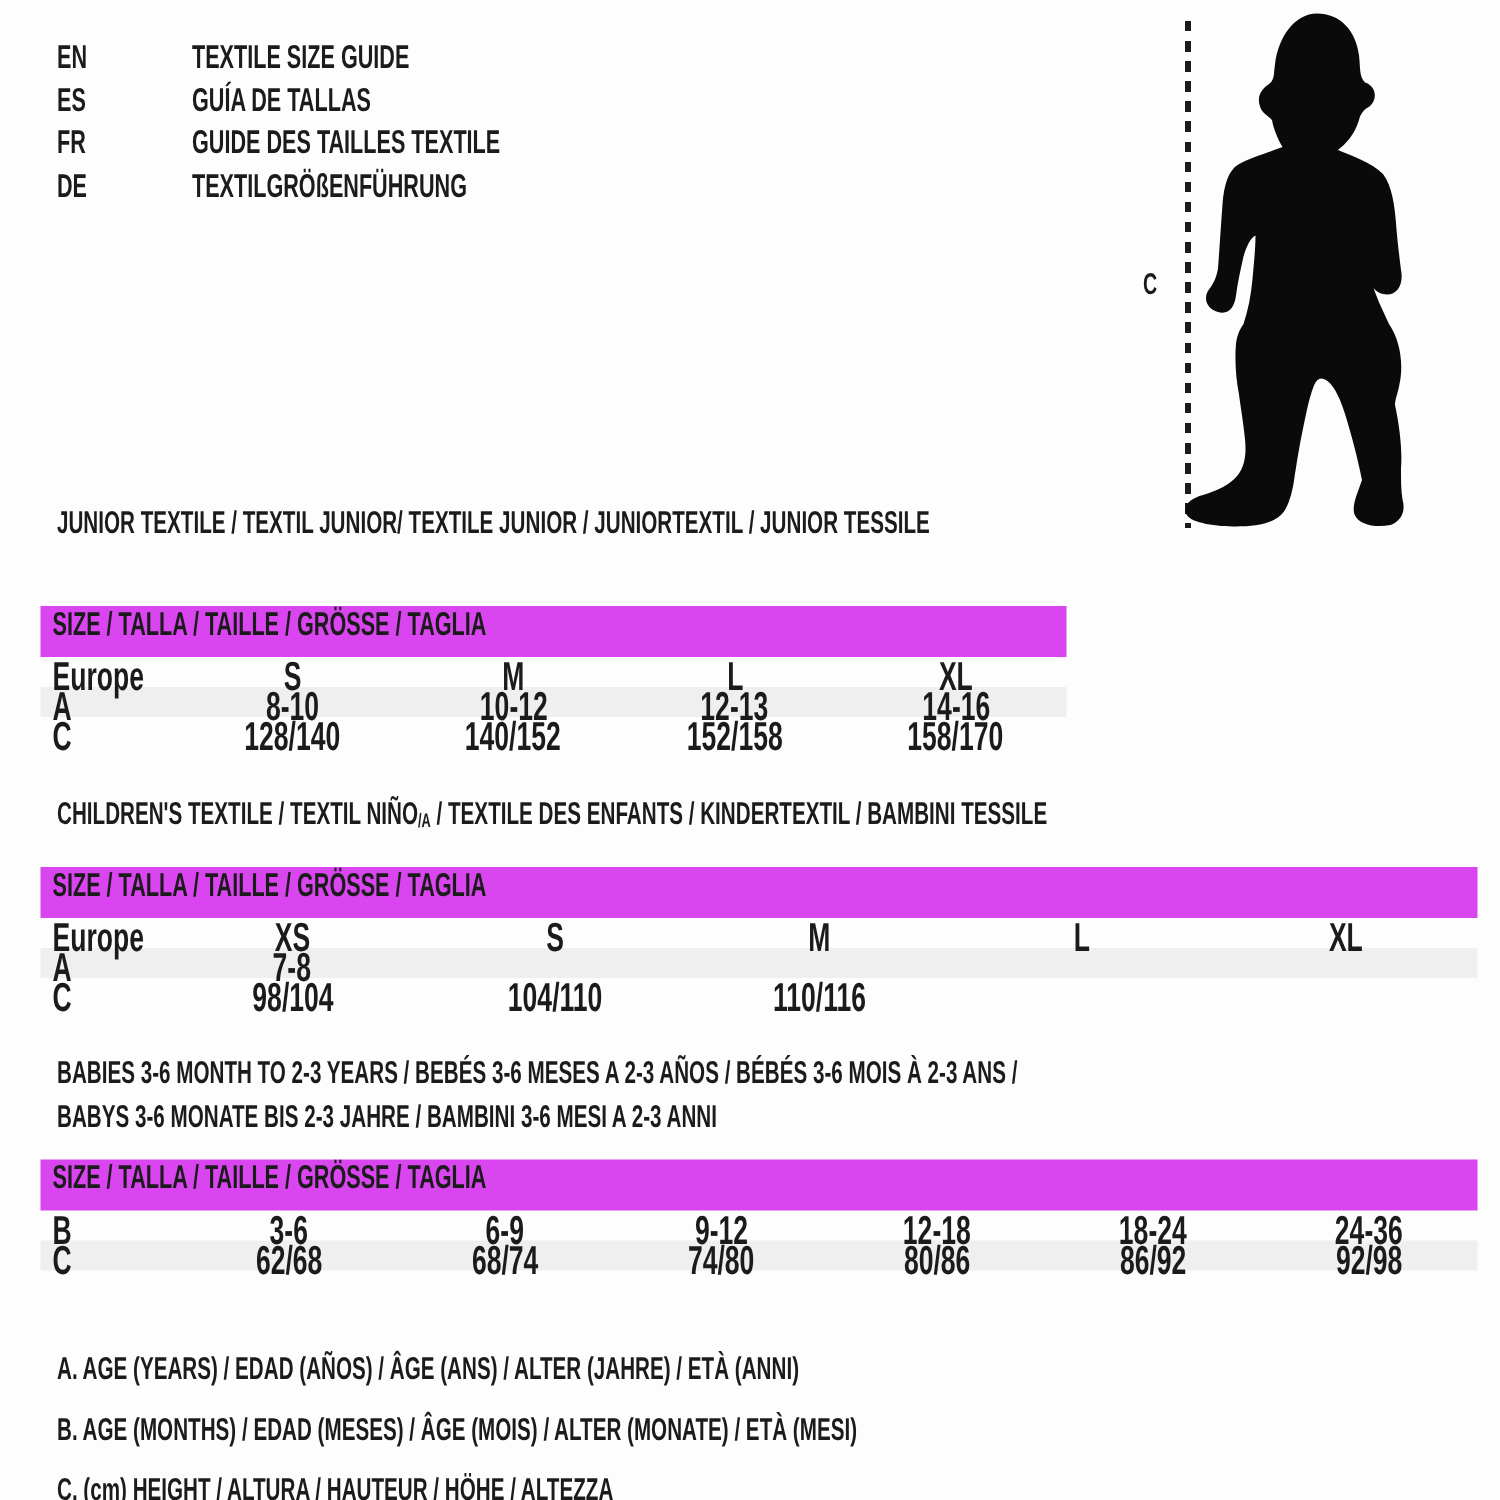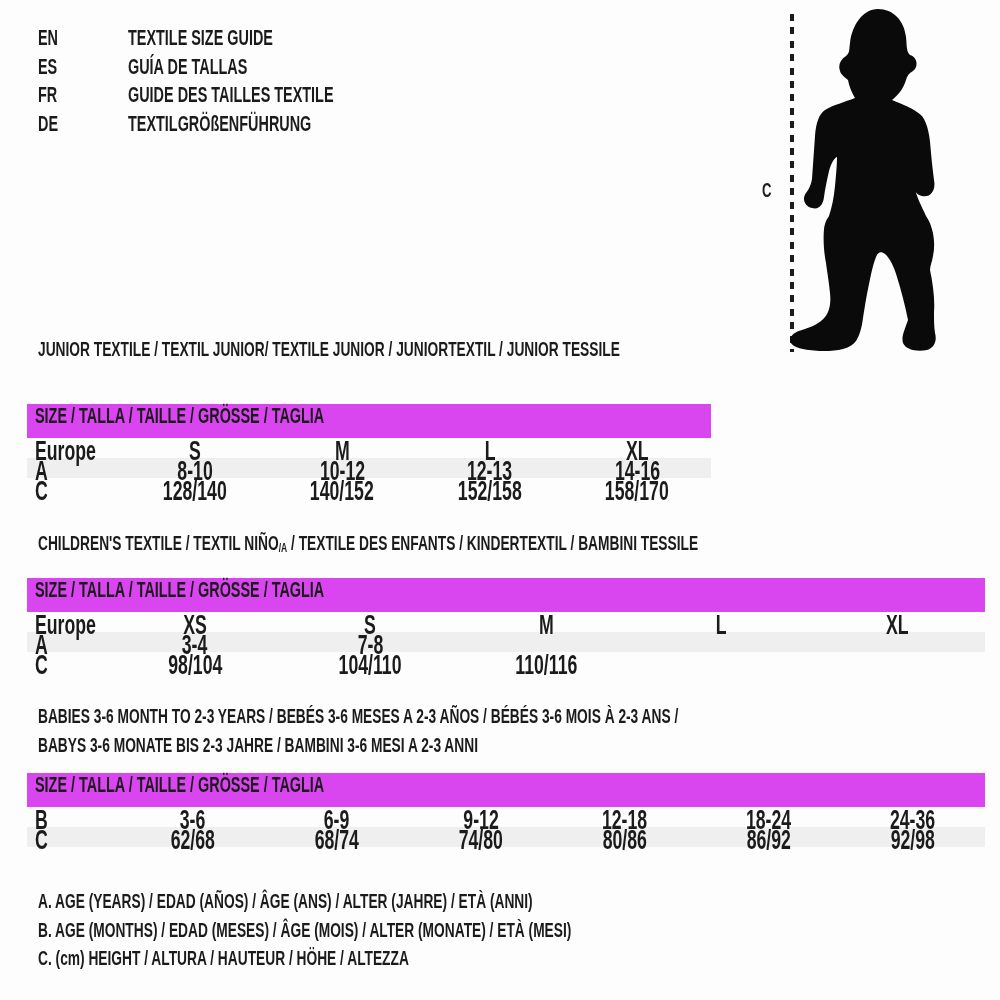--- a/index.html
+++ b/index.html
@@ -41,21 +41,21 @@
   .row{display:grid;height:20px;line-height:27px;align-items:center;font-size:27px;}
   .row.shade{background:#efefef;}
   .t1 .row{grid-template-columns:94px repeat(4,1fr);}
   .t2 .row{grid-template-columns:80px repeat(5,1fr);}
   .t3 .row{grid-template-columns:94px repeat(6,1fr);}
   .lbl{padding-left:8px;text-align:left;}
   .cell{text-align:center;}
 
   
   .footnotes{position:absolute;left:38px;top:887px;}
-  .footnote{line-height:28.6px;font-size:21px;}
+  .footnote{line-height:28.6px;font-size:21px;margin-top:12px;}
 </style>
 </head>
 <body>
 
 <div>
 
   <div class="langs">
     <div class="lang-row">
       <span class="lang-code"><span class="cn">EN</span></span>
       <span class="cn">TEXTILE SIZE GUIDE</span>
@@ -134,21 +134,20 @@
     <div class="row">
       <span class="lbl"><span class="cn">Europe</span></span>
       <span class="cell"><span class="cnc">XS</span></span>
       <span class="cell"><span class="cnc">S</span></span>
       <span class="cell"><span class="cnc">M</span></span>
       <span class="cell"><span class="cnc">L</span></span>
       <span class="cell"><span class="cnc">XL</span></span>
     </div>
     <div class="row shade">
       <span class="lbl"><span class="cn">A</span></span>
-      <span class="cell"><span class="cnc">3-4</span></span>
       <span class="cell"><span class="cnc">7-8</span></span>
     </div>
     <div class="row">
       <span class="lbl"><span class="cn">C</span></span>
       <span class="cell"><span class="cnc">98/104</span></span>
       <span class="cell"><span class="cnc">104/110</span></span>
       <span class="cell"><span class="cnc">110/116</span></span>
     </div>
   </div>
 

